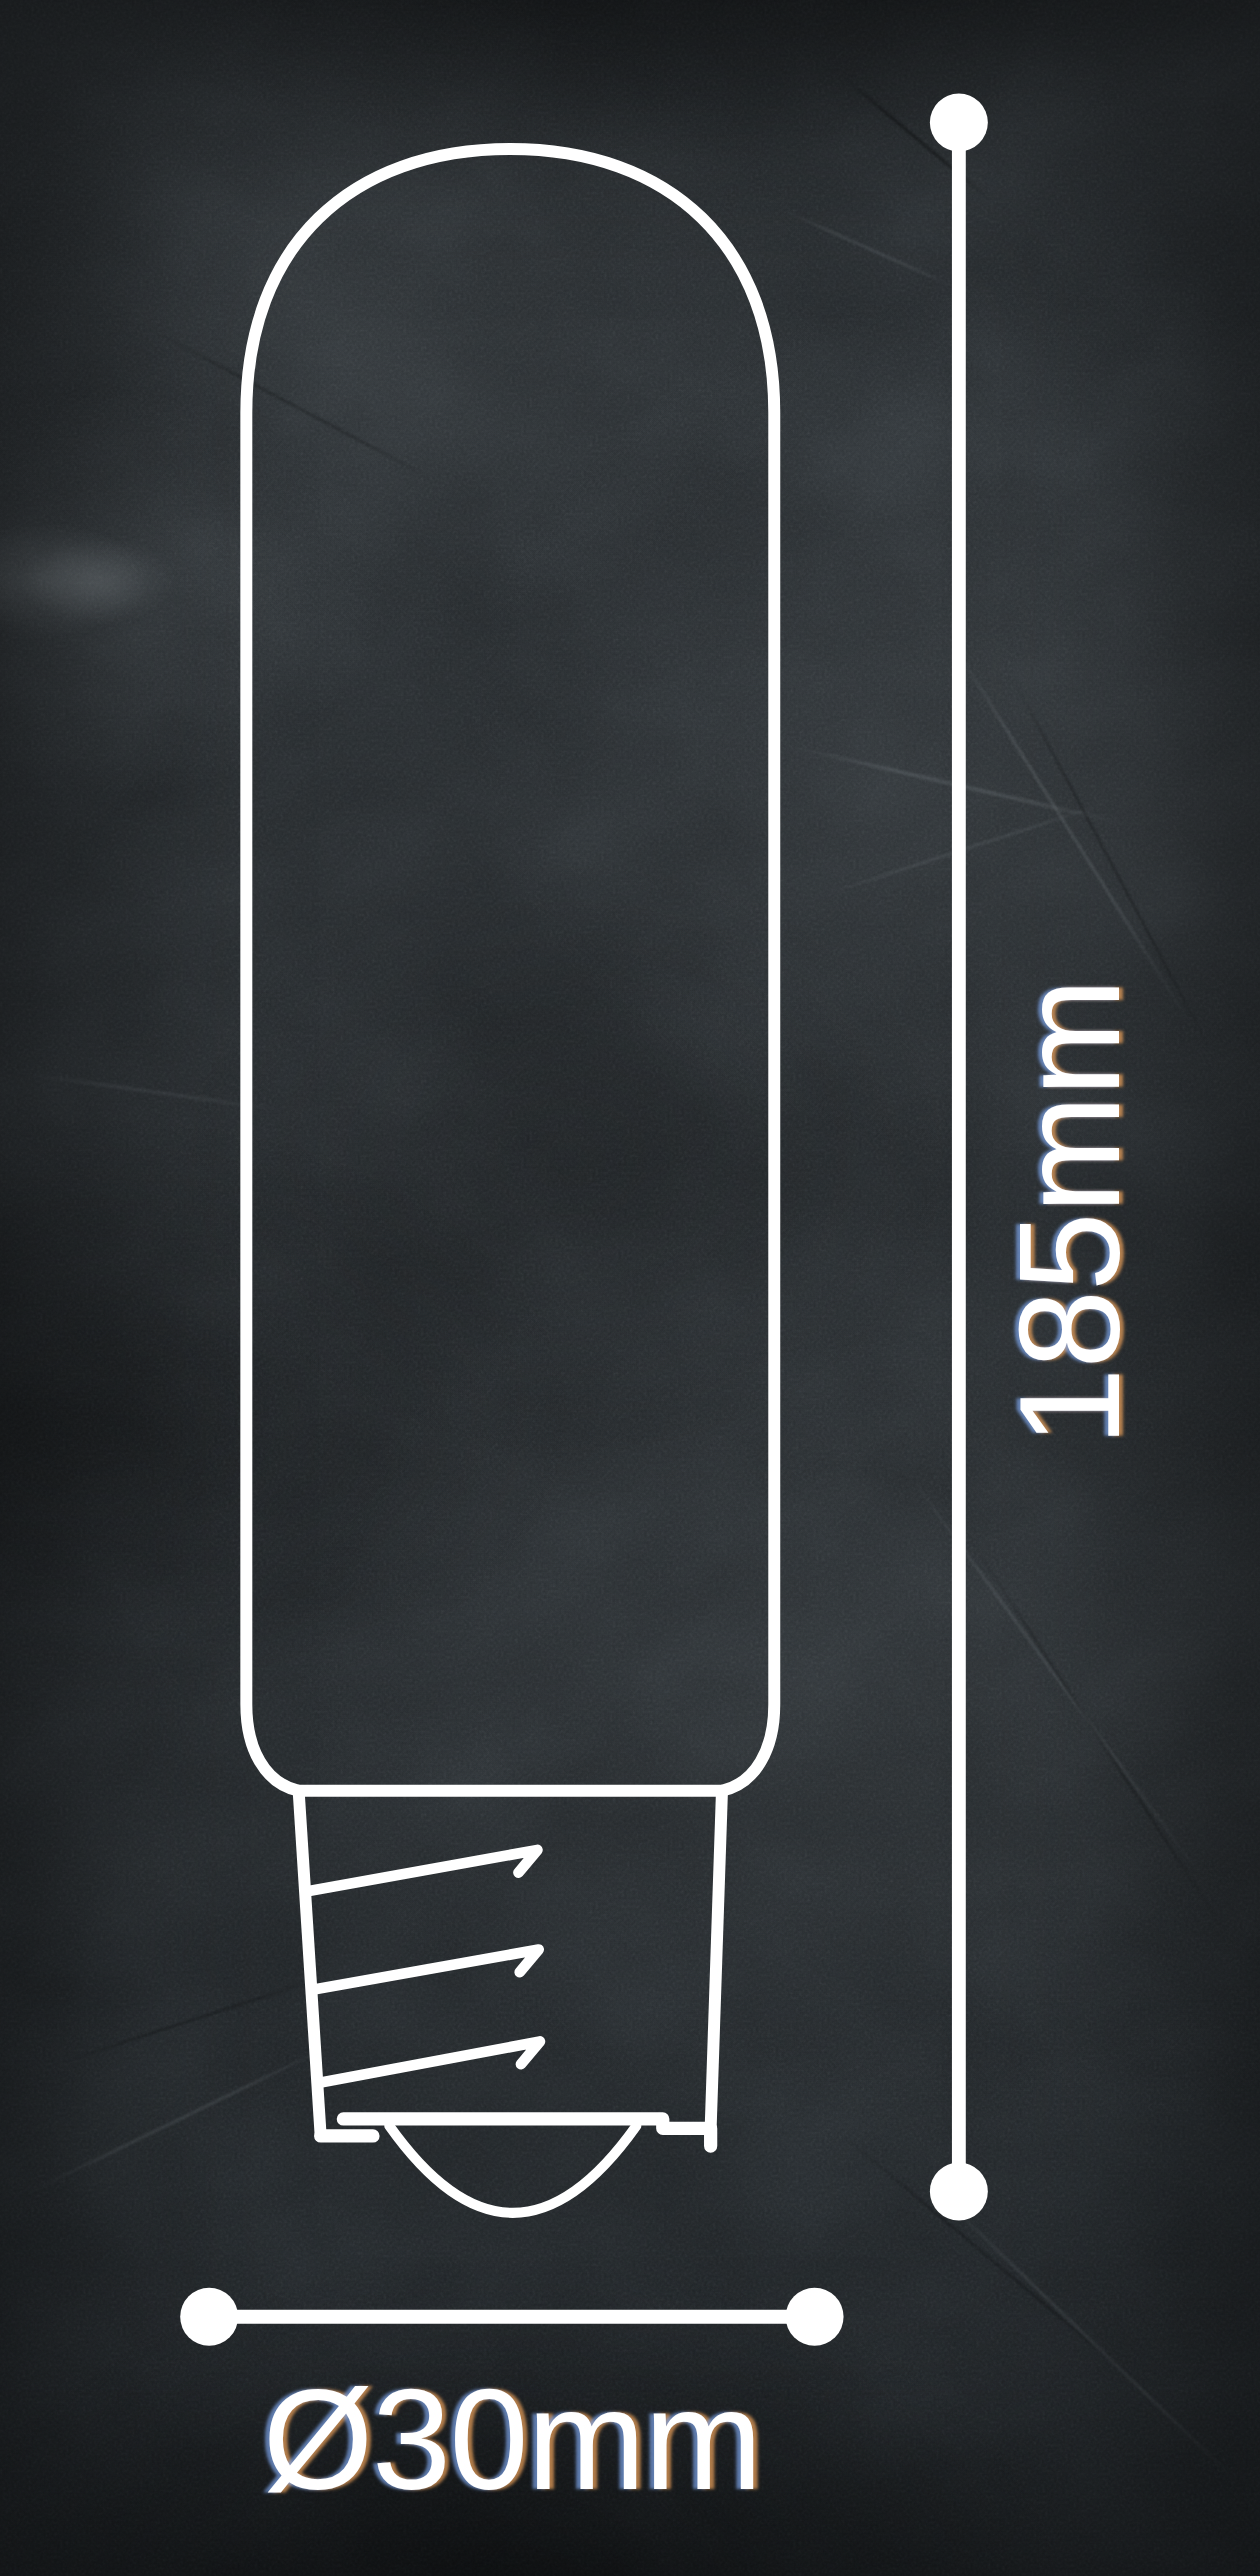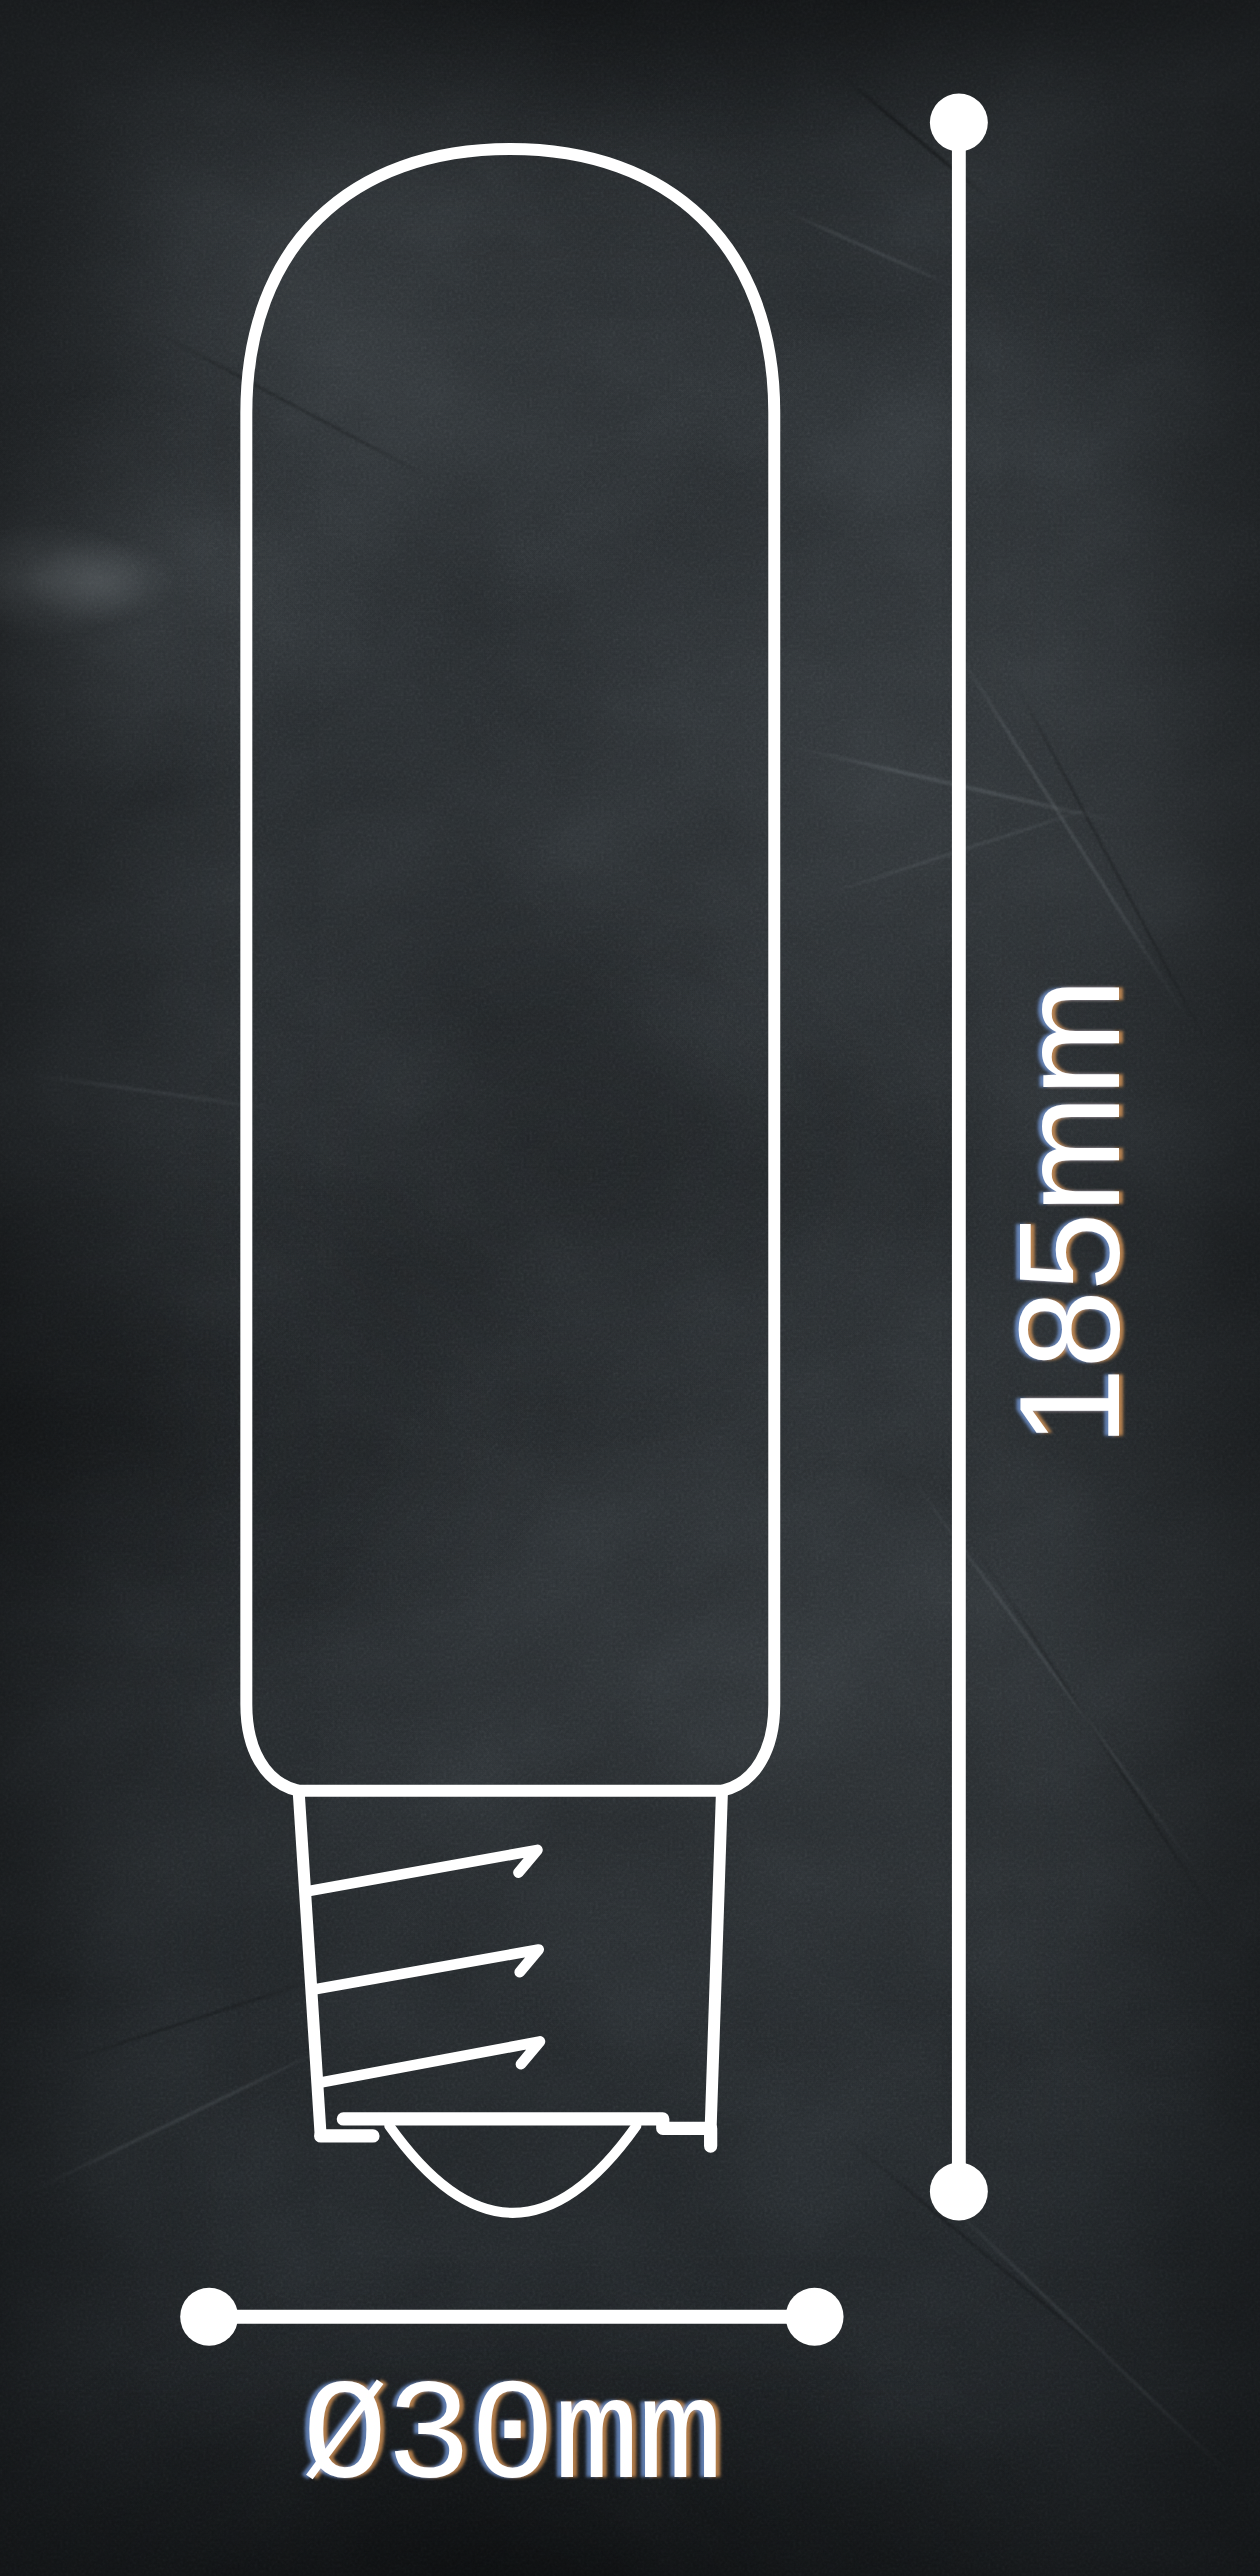--- a/index.html
+++ b/index.html
@@ -108,21 +108,20 @@
     left: 1070px;
     top: 1213px;
     transform: translate(-50%, -50%) rotate(-90deg);
     text-shadow: 0 -4.4px 3.2px rgba(125,165,235,0.70), 0 4.4px 3.2px rgba(242,165,92,0.70);
   }
   .label-diameter {
     left: 512px;
     top: 2440px;
     transform: translate(-50%, -50%);
     text-shadow: -4.4px 0 3.2px rgba(125,165,235,0.70), 4.4px 0 3.2px rgba(242,165,92,0.70);
-    font-family: Liberation Mono, monospace;
   }
 </style>
 </head>
 <body>
 
 <div class="stage">
 
   <div class="bg-base"></div>
 
   <svg class="noise coarse" viewBox="0 0 2000 4088" preserveAspectRatio="none" aria-hidden="true">

